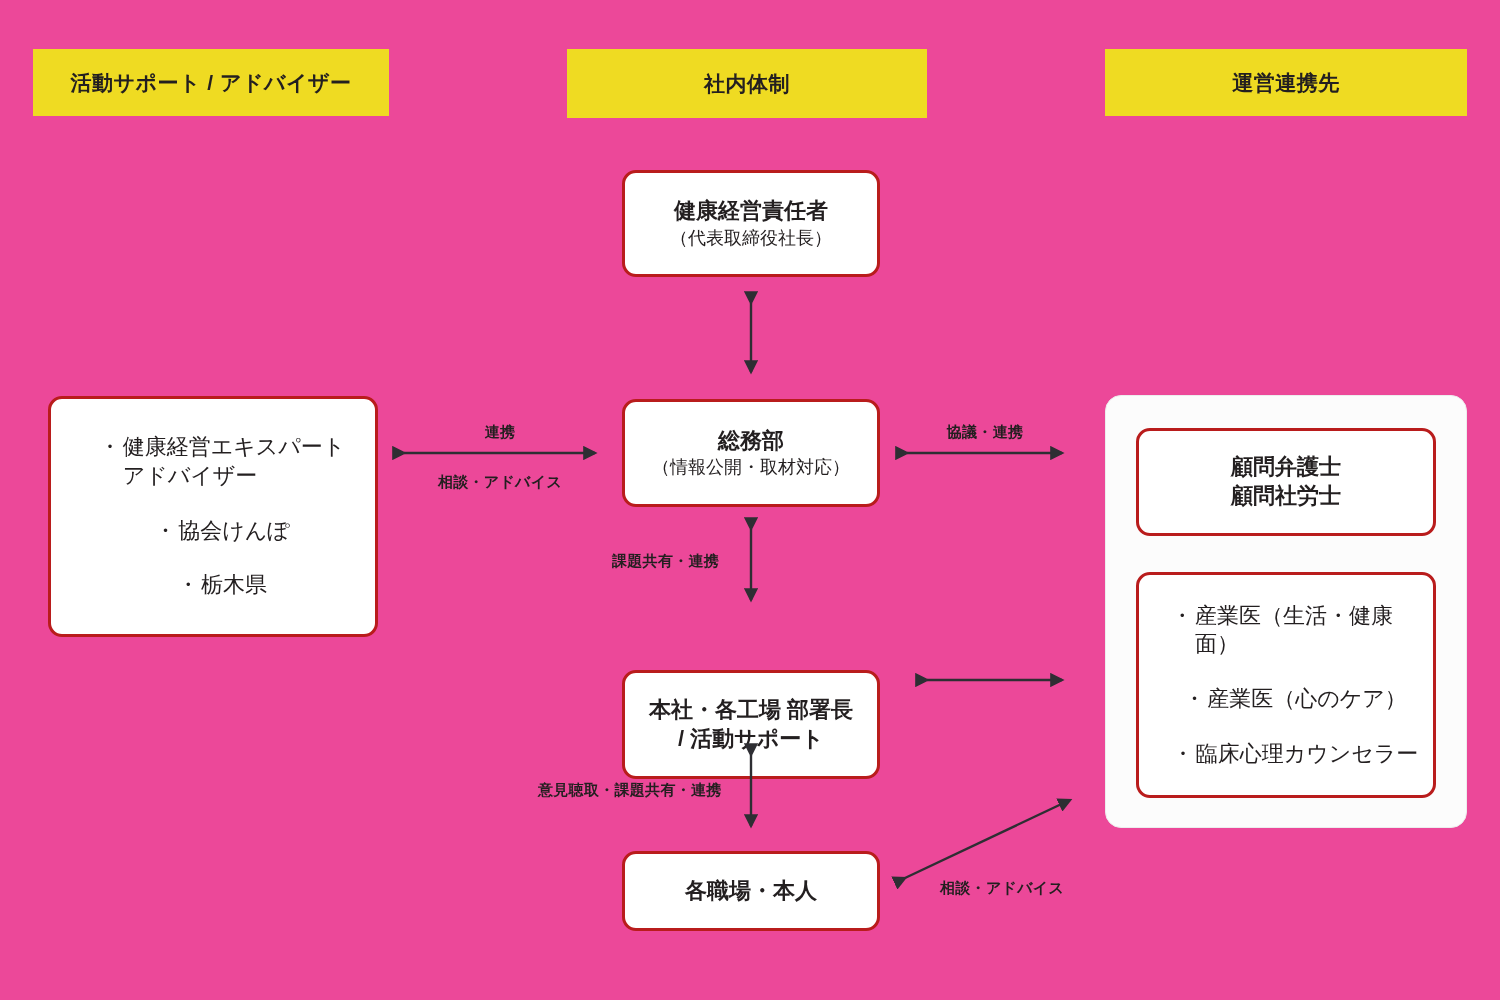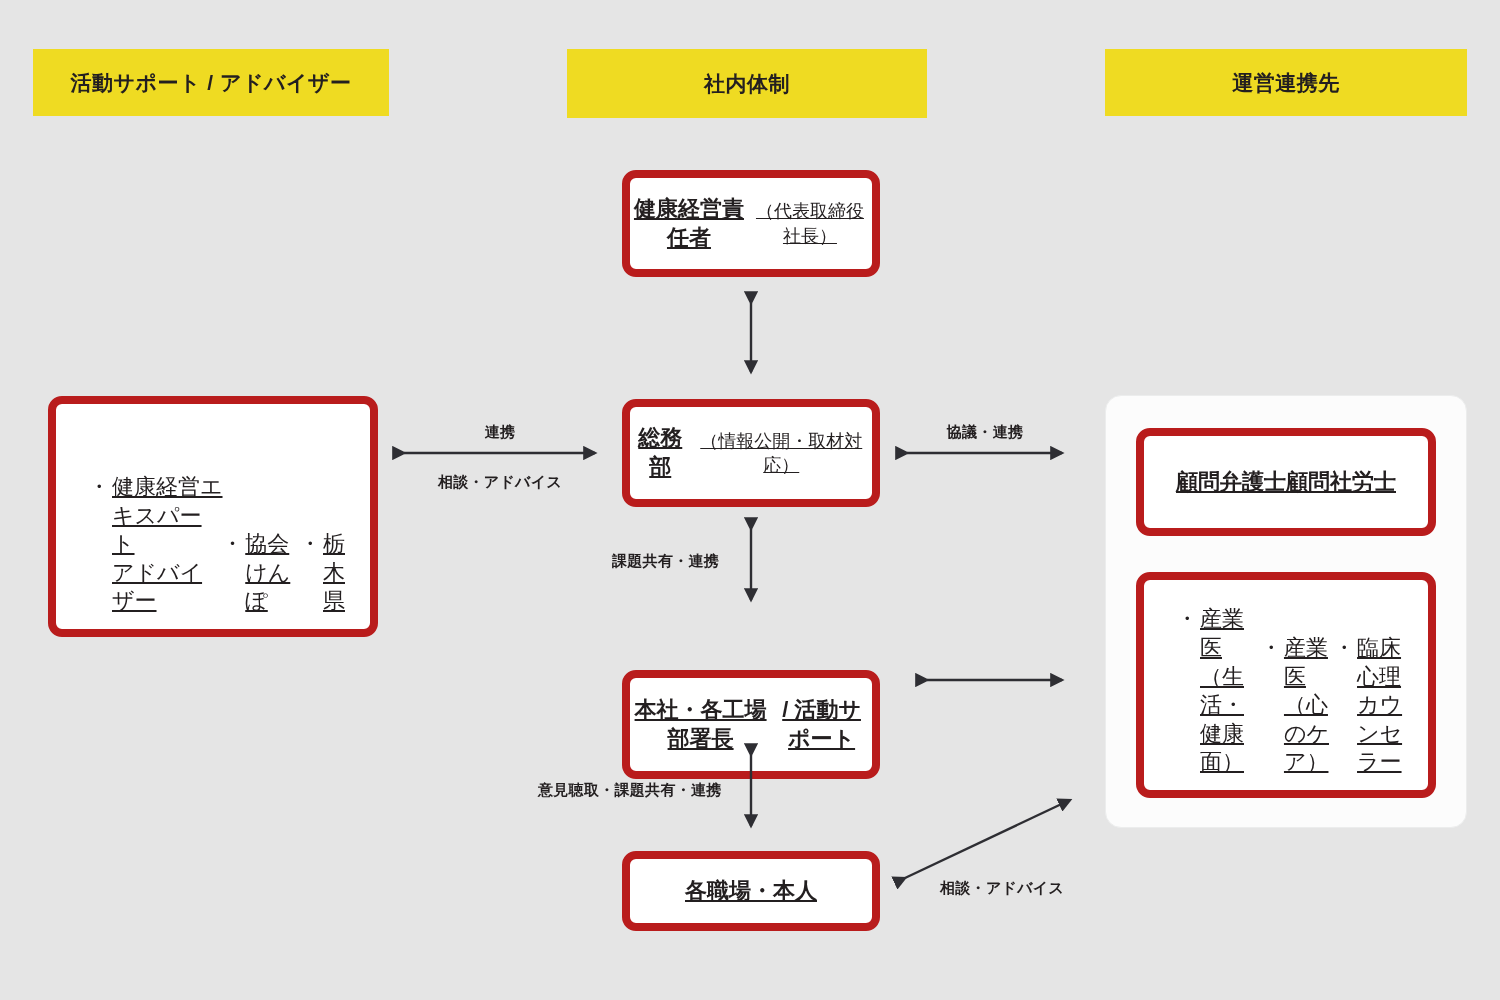--- a/index.html
+++ b/index.html
@@ -10,21 +10,21 @@
   }
   body {
     font-family: "Liberation Sans", "DejaVu Sans", sans-serif;
     color: #231f20;
     -webkit-font-smoothing: antialiased;
   }
   #stage {
     position: relative;
     width: 1500px;
     height: 1000px;
-    background: #e5e5e5;
+    background: #ec4899;
     overflow: hidden;
   }
 
   
   .col-header {
     position: absolute;
     background: #efdb22;
     display: flex;
     align-items: center;
     justify-content: center;
@@ -35,36 +35,36 @@
     box-sizing: border-box;
   }
   #hdr-left   { left: 33px;   top: 49px; width: 356px; height: 67px; }
   #hdr-center { left: 567px;  top: 49px; width: 360px; height: 69px; }
   #hdr-right  { left: 1105px; top: 49px; width: 362px; height: 67px; }
 
   
   .tbox {
     position: absolute;
     box-sizing: border-box;
-    border: 8px solid #b91c1c;
+    border: 3px solid #b91c1c;
     border-radius: 14px;
     background: #ffffff;
     display: flex;
+    flex-direction: column;
     align-items: center;
     justify-content: center;
     text-align: center;
     color: #231f20;
-    text-decoration: underline;
   }
   .tbox .l1 { font-size: 22px; font-weight: 600; line-height: 1.3; }
   .tbox .l2 { font-size: 18px; font-weight: 500; line-height: 1.35; }
 
   
   .tbox.listbox {
-    align-items: flex-end;
+    align-items: center;
     justify-content: center;
     text-align: left;
     padding-left: 34px;
     padding-right: 14px;
   }
   .li {
     font-size: 22px;
     font-weight: 500;
     line-height: 1.3;
     margin: 13px 0;

